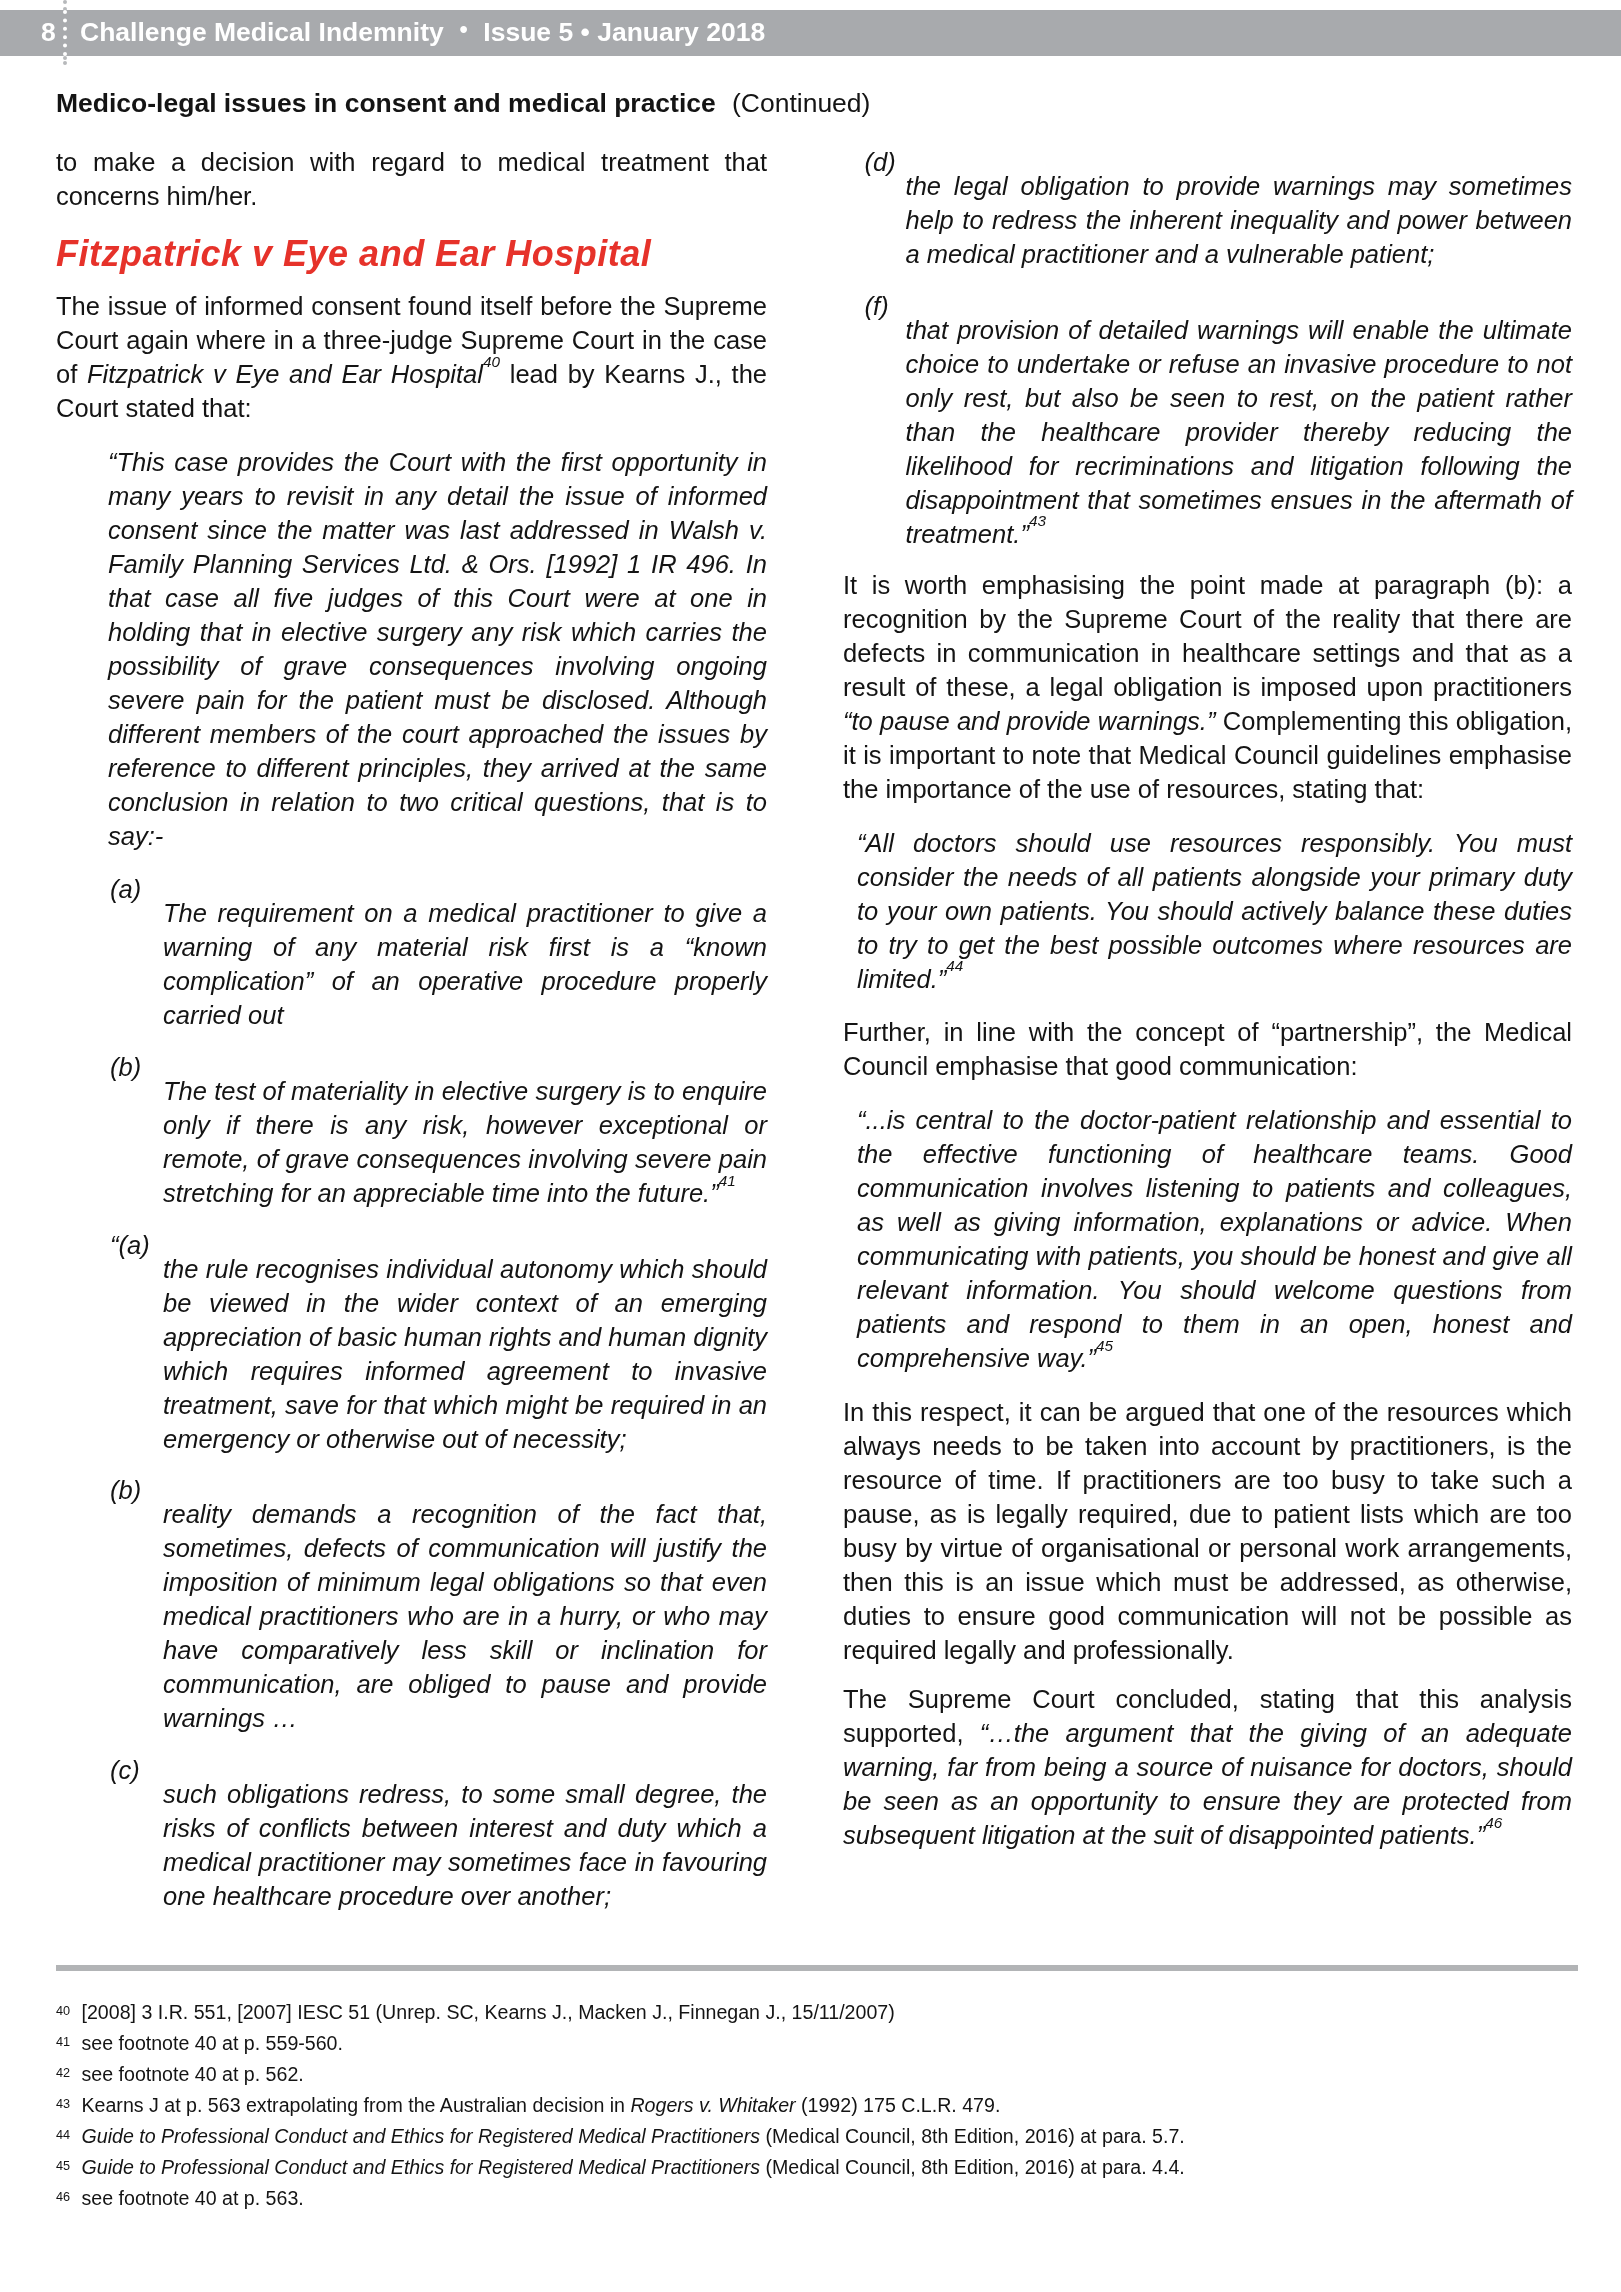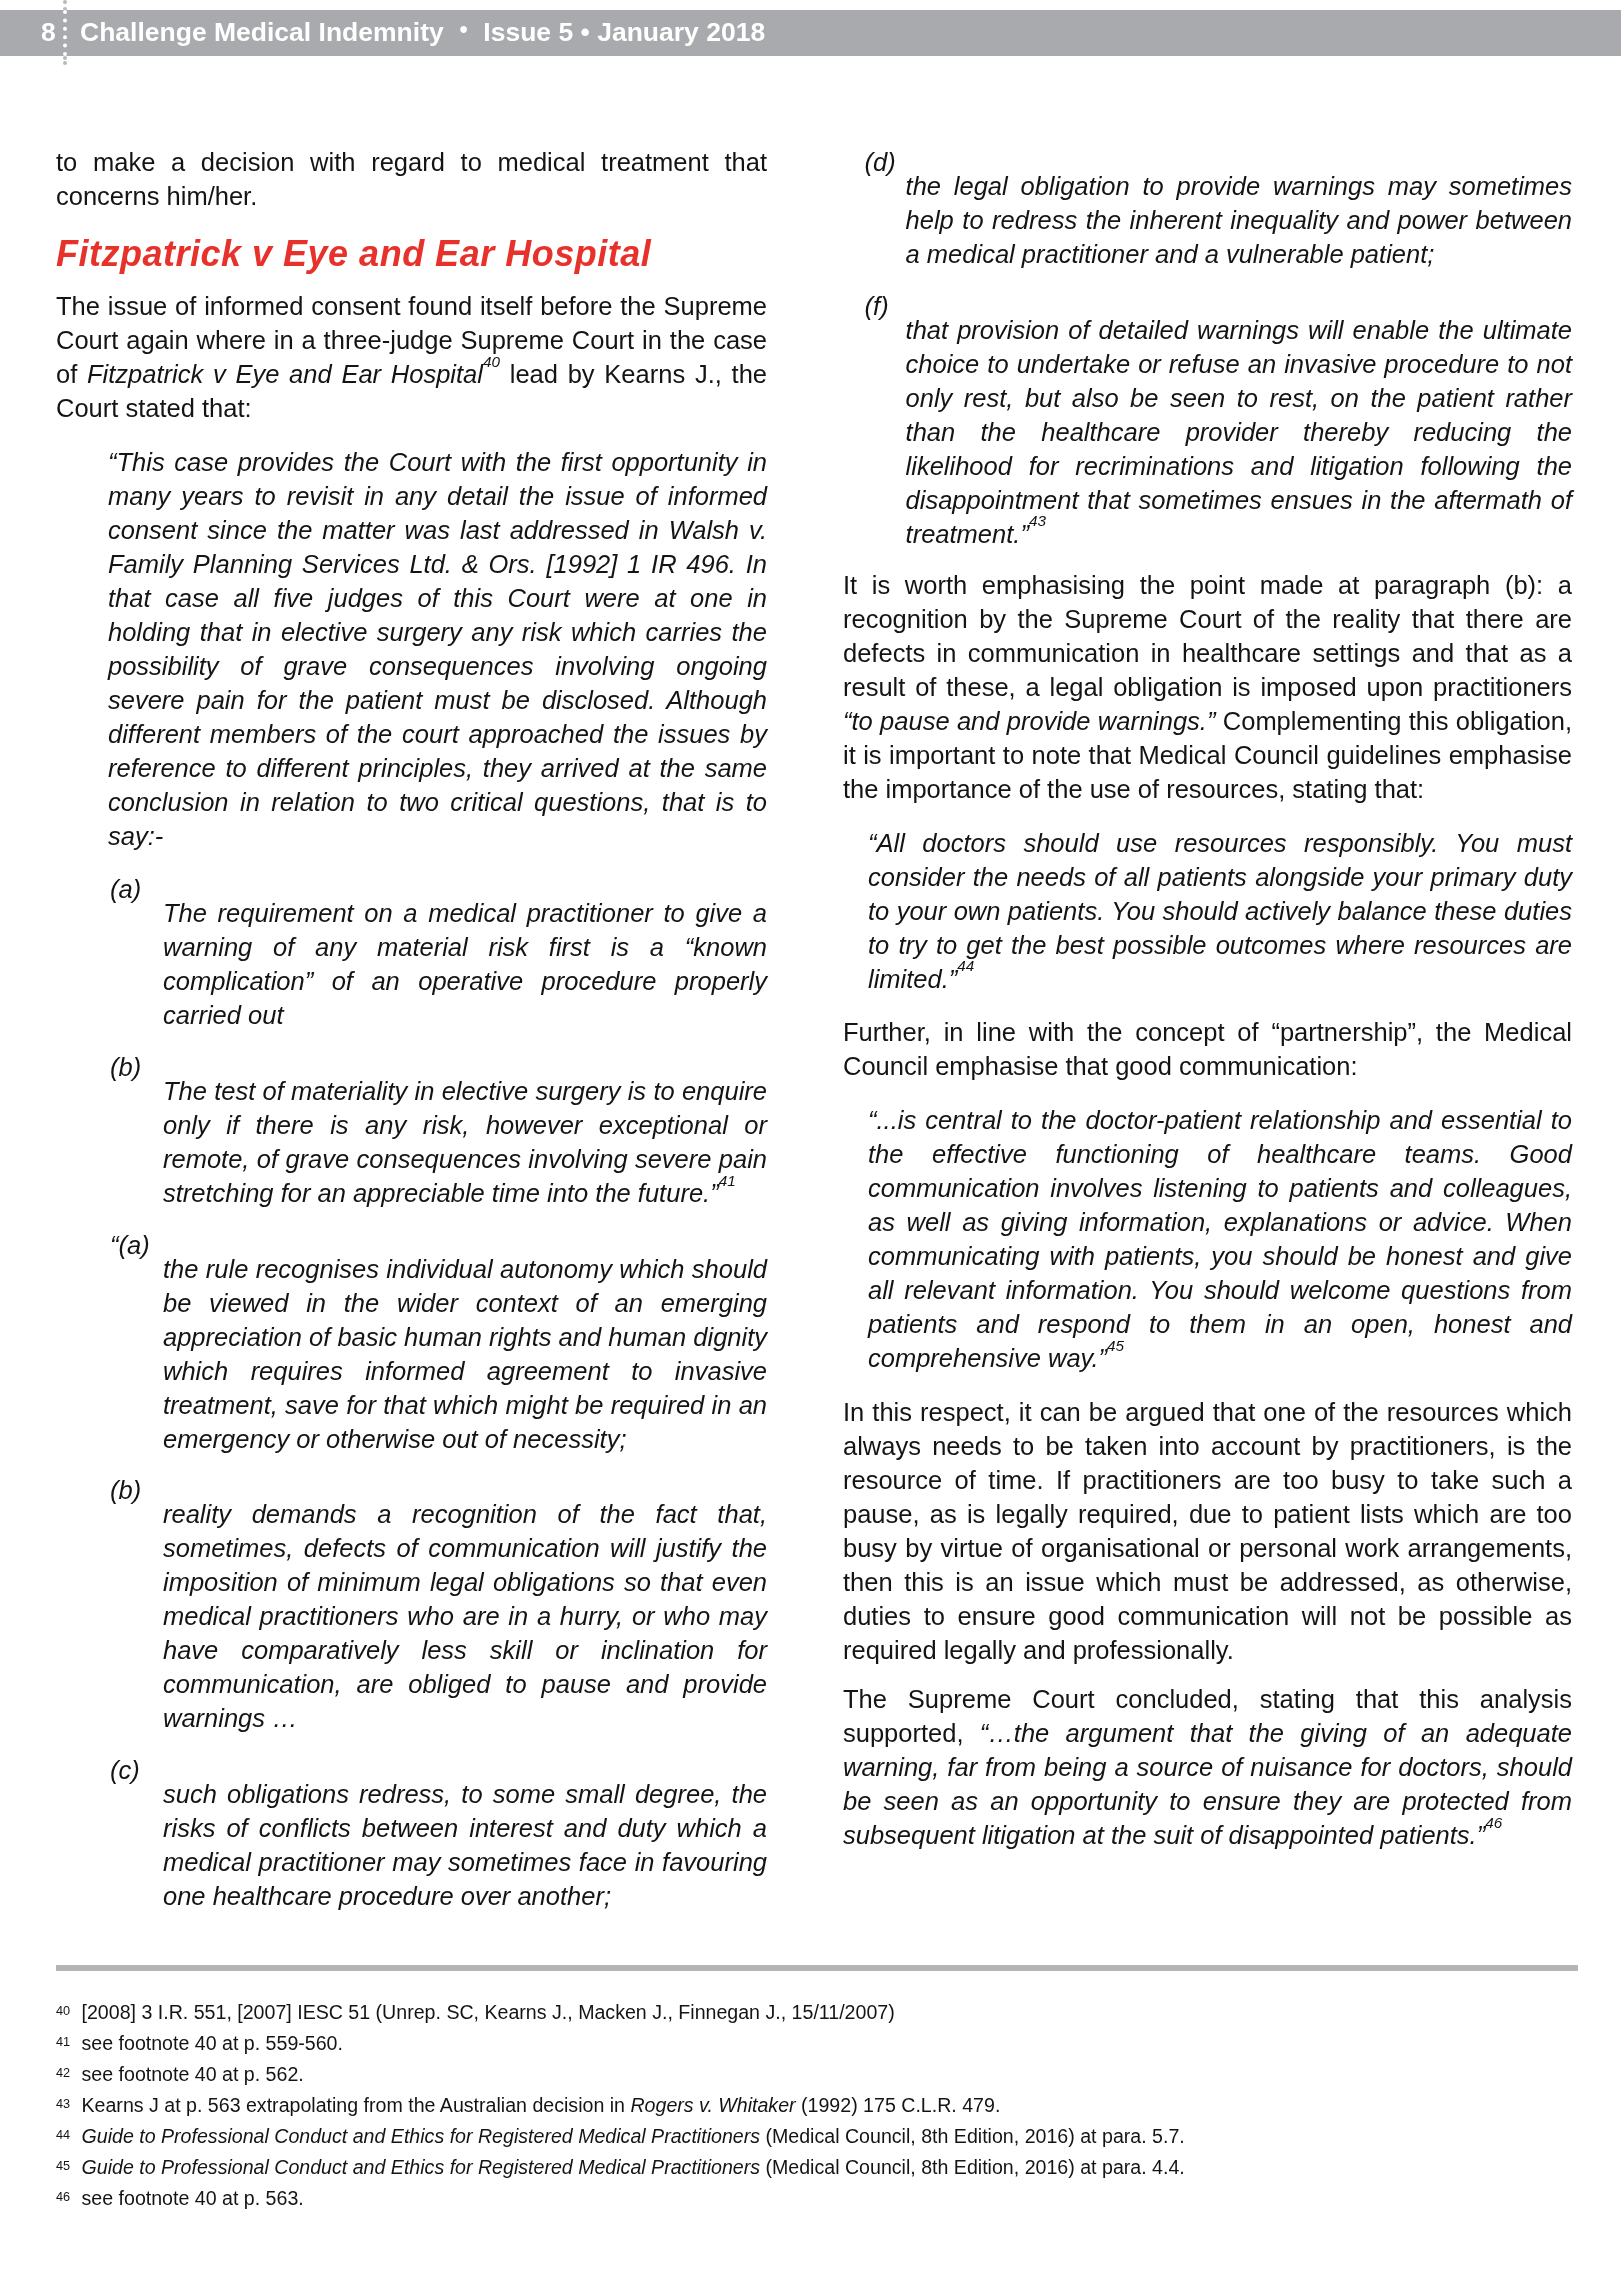--- a/index.html
+++ b/index.html
@@ -33,21 +33,21 @@
   .columns{display:flex;gap:76px;}
   .col{font-size:25.5px;line-height:34px;}
   .col-left{width:711px;}
   .col-right{width:729px;}
   .para{margin:0 0 15.7px 0;text-align:justify;}
   .case-heading{
     color:var(--heading-red);font-style:italic;font-weight:bold;font-size:36px;
     margin:19.6px 0 15.7px 0;text-align:left;line-height:41px;letter-spacing:0.5px;
   }
   .quote{font-style:italic;text-align:justify;margin:19.6px 0 19.6px 52px;}
-  .col-right .quote{margin-left:25px;}
+  .col-right .quote{margin-left:14px;}
   .qitem{display:flex;font-style:italic;margin:0 0 17.6px 54px;}
   .col-right .qitem{margin-left:21.6px;}
   .marker{flex:0 0 53px;white-space:nowrap;}
   .col-right .marker{flex:0 0 41px;}
   .qtext{flex:1;text-align:justify;margin-top:24px;}
   sup.seg{font-size:0.6em;line-height:0;position:relative;top:-0.45em;}
   .seg.i,.seg.isup{font-style:italic;}
   
   .footnotes{margin-top:35px;}
   .rule{height:5.9px;background:var(--rule-gray);margin-bottom:25.5px;}
@@ -68,20 +68,24 @@
     <span class="bar-dots"></span>
     <span class="bar-text">
       <span>Challenge Medical Indemnity</span>
       <span class="bar-bullet">•</span>
       <span>Issue 5 • January 2018</span>
     </span>
   </div>
 
   <div class="dots-below"></div>
 
+  <div class="continued">
+    <span class="t">Medico-legal issues in consent and medical practice</span>
+    <span class="c">(Continued)</span>
+  </div>
 
   <div class="main-wrap">
     <div class="columns">
       <div class="col col-left">
           <p class="para"><span class="seg n">to make a decision with regard to medical treatment that concerns him/her.</span></p>
           <h2 class="case-heading">Fitzpatrick v Eye and Ear Hospital</h2>
           <p class="para"><span class="seg n">The issue of informed consent found itself before the Supreme Court again where in a three-judge Supreme Court in the case of </span><span class="seg i">Fitzpatrick v Eye and Ear Hospital</span><sup class="seg isup">40</sup><span class="seg n"> lead by Kearns J., the Court stated that:</span></p>
           <p class="quote"><span class="seg i">“This case provides the Court with the first opportunity in many years to revisit in any detail the issue of informed consent since the matter was last addressed in Walsh v. Family Planning Services Ltd. &amp; Ors. [1992] 1 IR 496. In that case all five judges of this Court were at one in holding that in elective surgery any risk which carries the possibility of grave consequences involving ongoing severe pain for the patient must be disclosed. Although different members of the court approached the issues by reference to different principles, they arrived at the same conclusion in relation to two critical questions, that is to say:-</span></p>
           <div class="qitem">
             <span class="marker seg i">(a)</span>

